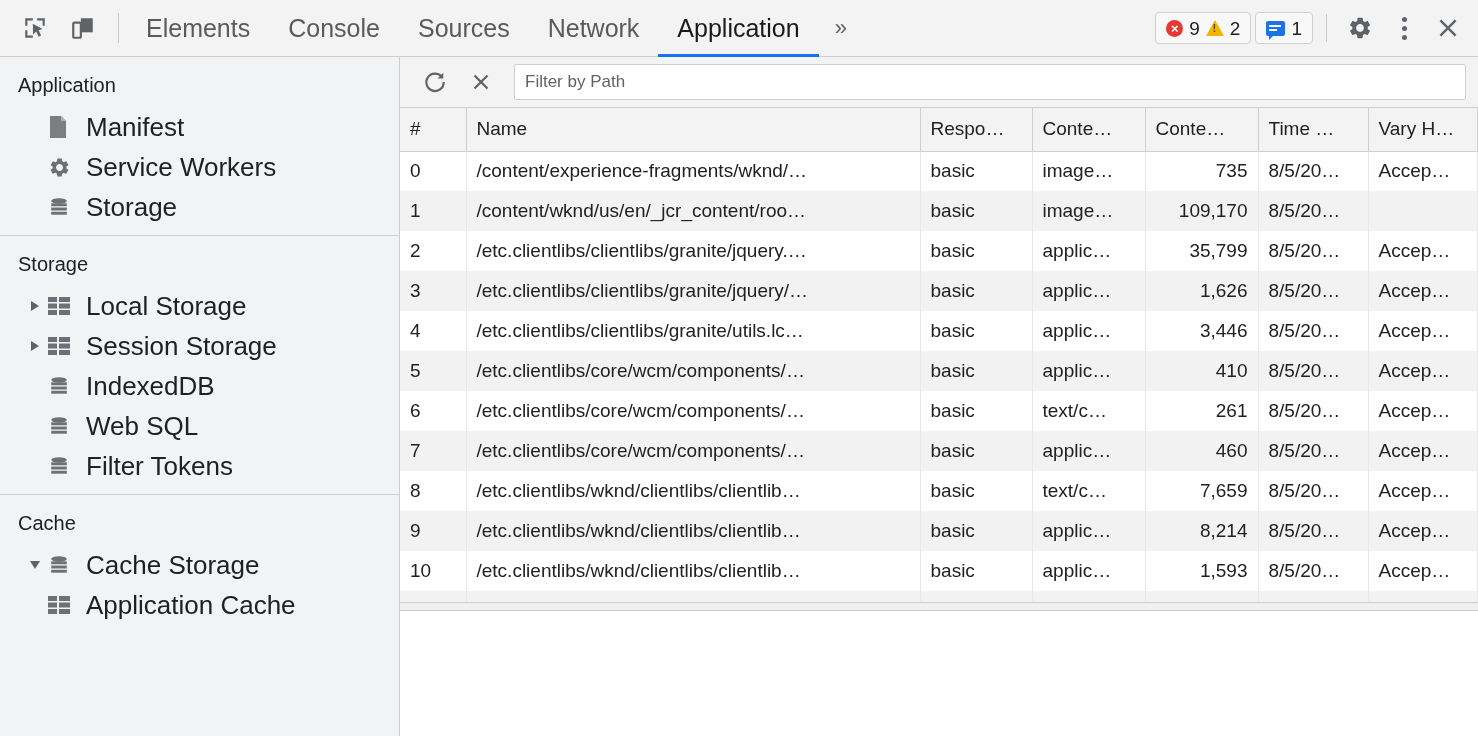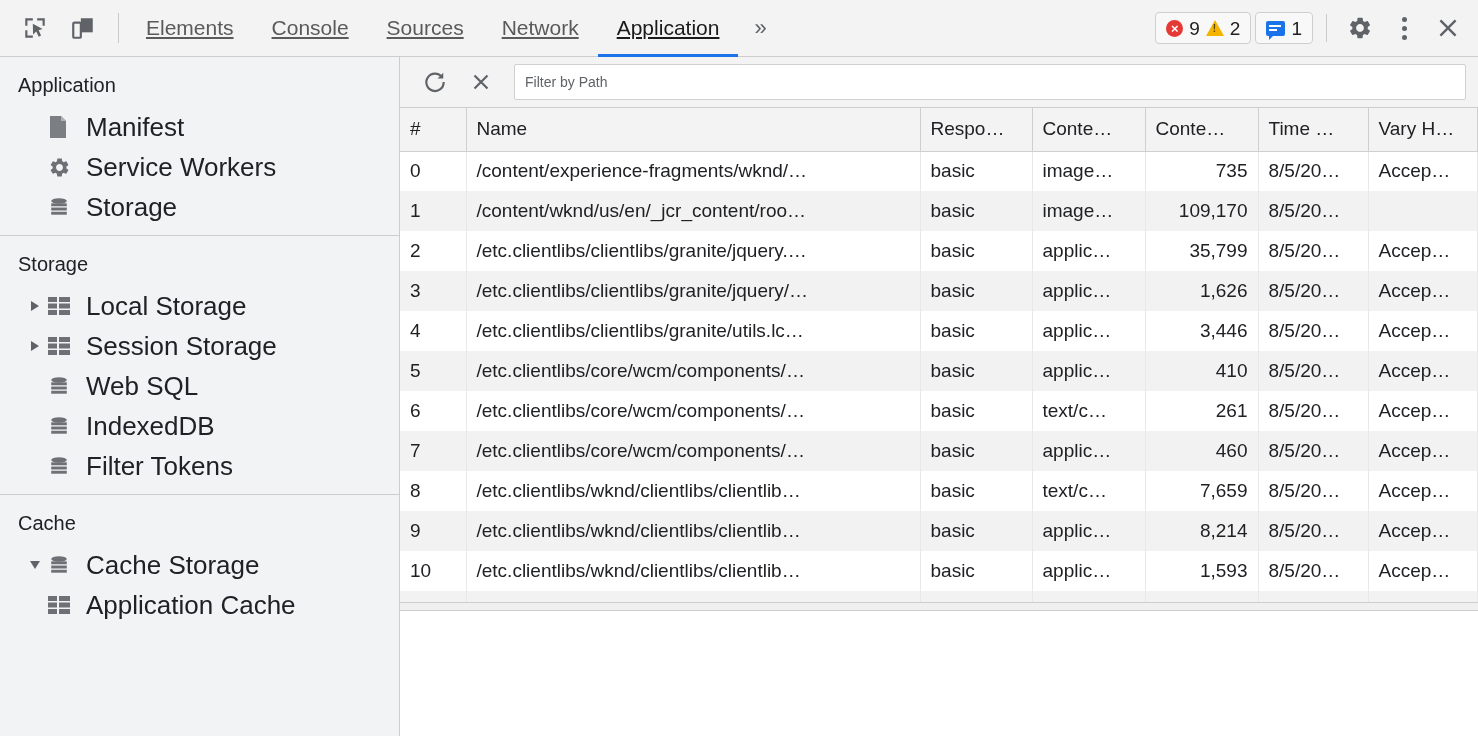--- a/index.html
+++ b/index.html
@@ -27,26 +27,25 @@
     border-radius: 3px;
     cursor: pointer;
   }
   .tb-sep {
     width: 1px; height: 30px; background: #cacaca; margin: 0 8px;
   }
   .tabs { display: flex; align-items: stretch; height: 57px; }
   .tab {
     display: flex; align-items: center; justify-content: flex-start;
     padding: 0 19px;
-    font-size: 21px;
+    font-size: 25px;
     color: #5a5a5a;
     cursor: pointer;
     position: relative;
     white-space: nowrap;
-    text-decoration: underline;
   }
   .tab.active { color: #1a1a1a; }
   .tab.active::after {
     content: ""; position: absolute; left: 0; right: 0; bottom: 0;
     height: 3px; background: #1a73e8;
   }
   .tab-more {
     display: flex; align-items: center; justify-content: center;
     padding: 0 16px; font-size: 22px; color: #5f6368; cursor: pointer;
   }
@@ -157,21 +156,21 @@
   }
   .fb-btn {
     width: 42px; height: 38px; display: flex; align-items: center; justify-content: center;
     cursor: pointer; border-radius: 3px;
   }
   .filter-input {
     flex: 1; height: 36px;
     background: #ffffff;
     border: 1px solid #d0d0d0;
     border-radius: 2px;
-    font-size: 14px;
+    font-size: 17px;
     color: #202124;
     padding: 0 10px;
     font-family: "Liberation Sans", sans-serif;
     margin-left: 8px;
   }
   .filter-input::placeholder { color: #5f6368; opacity: 1; }
 
   
   .grid-wrap { height: 503px; min-height: 503px; overflow: hidden; position: relative; background:#fff; }
   table.datagrid { width: 100%; border-collapse: collapse; table-layout: fixed; }
@@ -370,34 +369,34 @@
         <div class="side-item">
           <span class="arrow spacer"></span>
           <span class="side-ico">
             <svg width="22" height="22" viewBox="0 0 24 24" aria-hidden="true">
               <ellipse cx="12" cy="5.5" rx="8.5" ry="3" fill="#6d7175"></ellipse>
               <rect x="3.5" y="8" width="17" height="3.2" fill="#6d7175"></rect>
               <rect x="3.5" y="12.6" width="17" height="3.2" fill="#6d7175"></rect>
               <rect x="3.5" y="17.2" width="17" height="3.2" fill="#6d7175"></rect>
             </svg>
           </span>
-          <span class="side-label">Web SQL</span>
+          <span class="side-label">IndexedDB</span>
         </div>
 
         <div class="side-item">
           <span class="arrow spacer"></span>
           <span class="side-ico">
             <svg width="22" height="22" viewBox="0 0 24 24" aria-hidden="true">
               <ellipse cx="12" cy="5.5" rx="8.5" ry="3" fill="#6d7175"></ellipse>
               <rect x="3.5" y="8" width="17" height="3.2" fill="#6d7175"></rect>
               <rect x="3.5" y="12.6" width="17" height="3.2" fill="#6d7175"></rect>
               <rect x="3.5" y="17.2" width="17" height="3.2" fill="#6d7175"></rect>
             </svg>
           </span>
-          <span class="side-label">IndexedDB</span>
+          <span class="side-label">Web SQL</span>
         </div>
 
 
         <div class="side-item">
           <span class="arrow spacer"></span>
           <span class="side-ico">
             <svg width="22" height="22" viewBox="0 0 24 24" aria-hidden="true">
               <ellipse cx="12" cy="5.5" rx="8.5" ry="3" fill="#6d7175"></ellipse>
               <rect x="3.5" y="8" width="17" height="3.2" fill="#6d7175"></rect>
               <rect x="3.5" y="12.6" width="17" height="3.2" fill="#6d7175"></rect>

